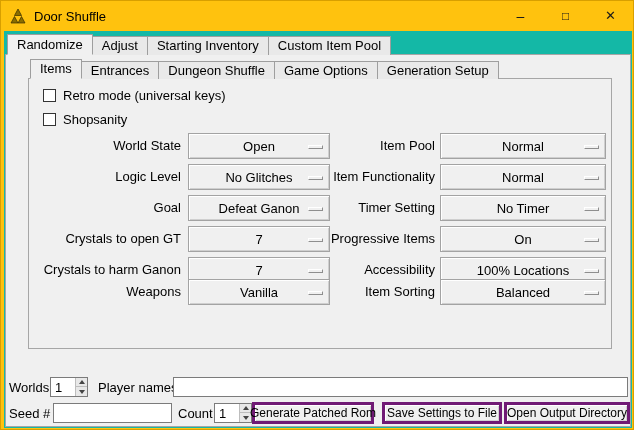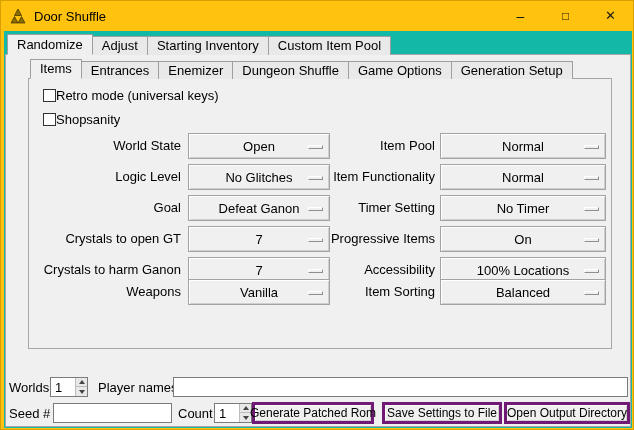--- a/index.html
+++ b/index.html
@@ -37,21 +37,21 @@
   .tab.selected {
     background:#f0f0f0; position:relative; z-index:7;
     border-bottom:1px solid #f0f0f0;
   }
   .tabbar-outer .tab.selected { height:21px; line-height:19px; }
   .tabbar-inner .tab.selected { height:20px; line-height:18px;text-align:right; }
   .pane-inner { left:24px; top:47px; width:584px; height:271px; z-index:4; }
   
   .cbrow { position:absolute; left:14px; display:flex; align-items:center; height:15px; }
   .cb { width:13px; height:13px; background:#ffffff; border:1px solid #333; flex:none; }
-  .cblabel { margin-left:0; font-size:13px; white-space:nowrap; }
+  .cblabel { margin-left:7px; font-size:13px; white-space:nowrap; }
   
   .srow { position:absolute; left:0; width:584px; height:26px; }
   .lbl { position:absolute; top:0; height:26px; line-height:26px; font-size:13px; text-align:right; white-space:nowrap; }
   .lbl-left { left:0; width:152px; }
   .lbl-right { left:280px; width:126px; }
   .menubtn {
     position:absolute; top:0; height:26px; background:#f0f0f0;
     border:1px solid #a3a3a3;
     box-shadow: inset 1px 1px 0 #ffffff, inset -1px -1px 0 #cfcfcf;
     display:flex; align-items:center; justify-content:center;
@@ -127,21 +127,20 @@
     <div class="tabbar tabbar-outer">
       <div class="tab selected">Randomize</div>
       <div class="tab">Adjust</div>
       <div class="tab">Starting Inventory</div>
       <div class="tab">Custom Item Pool</div>
     </div>
 
     <div class="tabbar tabbar-inner">
       <div class="tab selected">Items</div>
       <div class="tab">Entrances</div>
-      <div class="tab">Enemizer</div>
       <div class="tab">Dungeon Shuffle</div>
       <div class="tab">Game Options</div>
       <div class="tab">Generation Setup</div>
     </div>
 
     <div class="pane pane-inner">
 
       <div class="cbrow" style="top:9px">
         <span class="cb"></span>
         <span class="cblabel">Retro mode (universal keys)</span>

